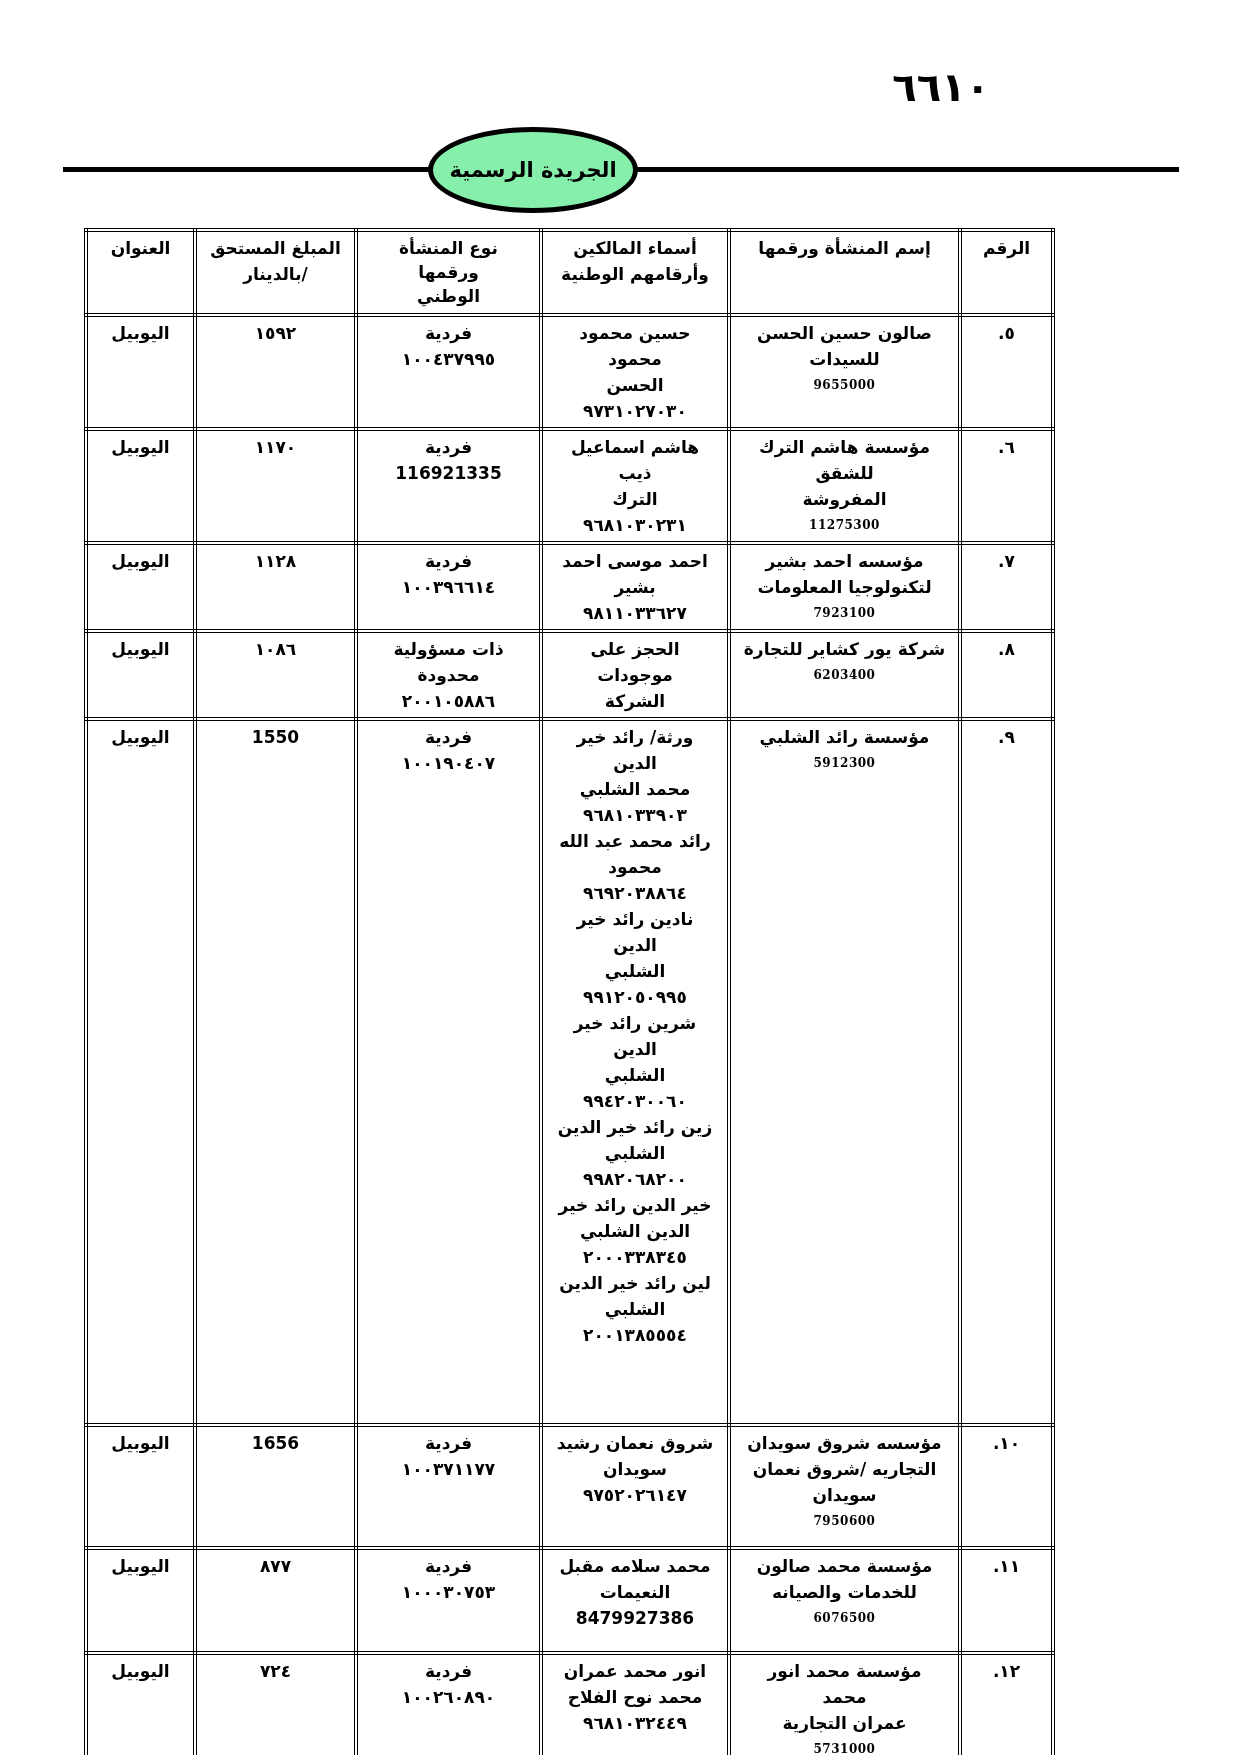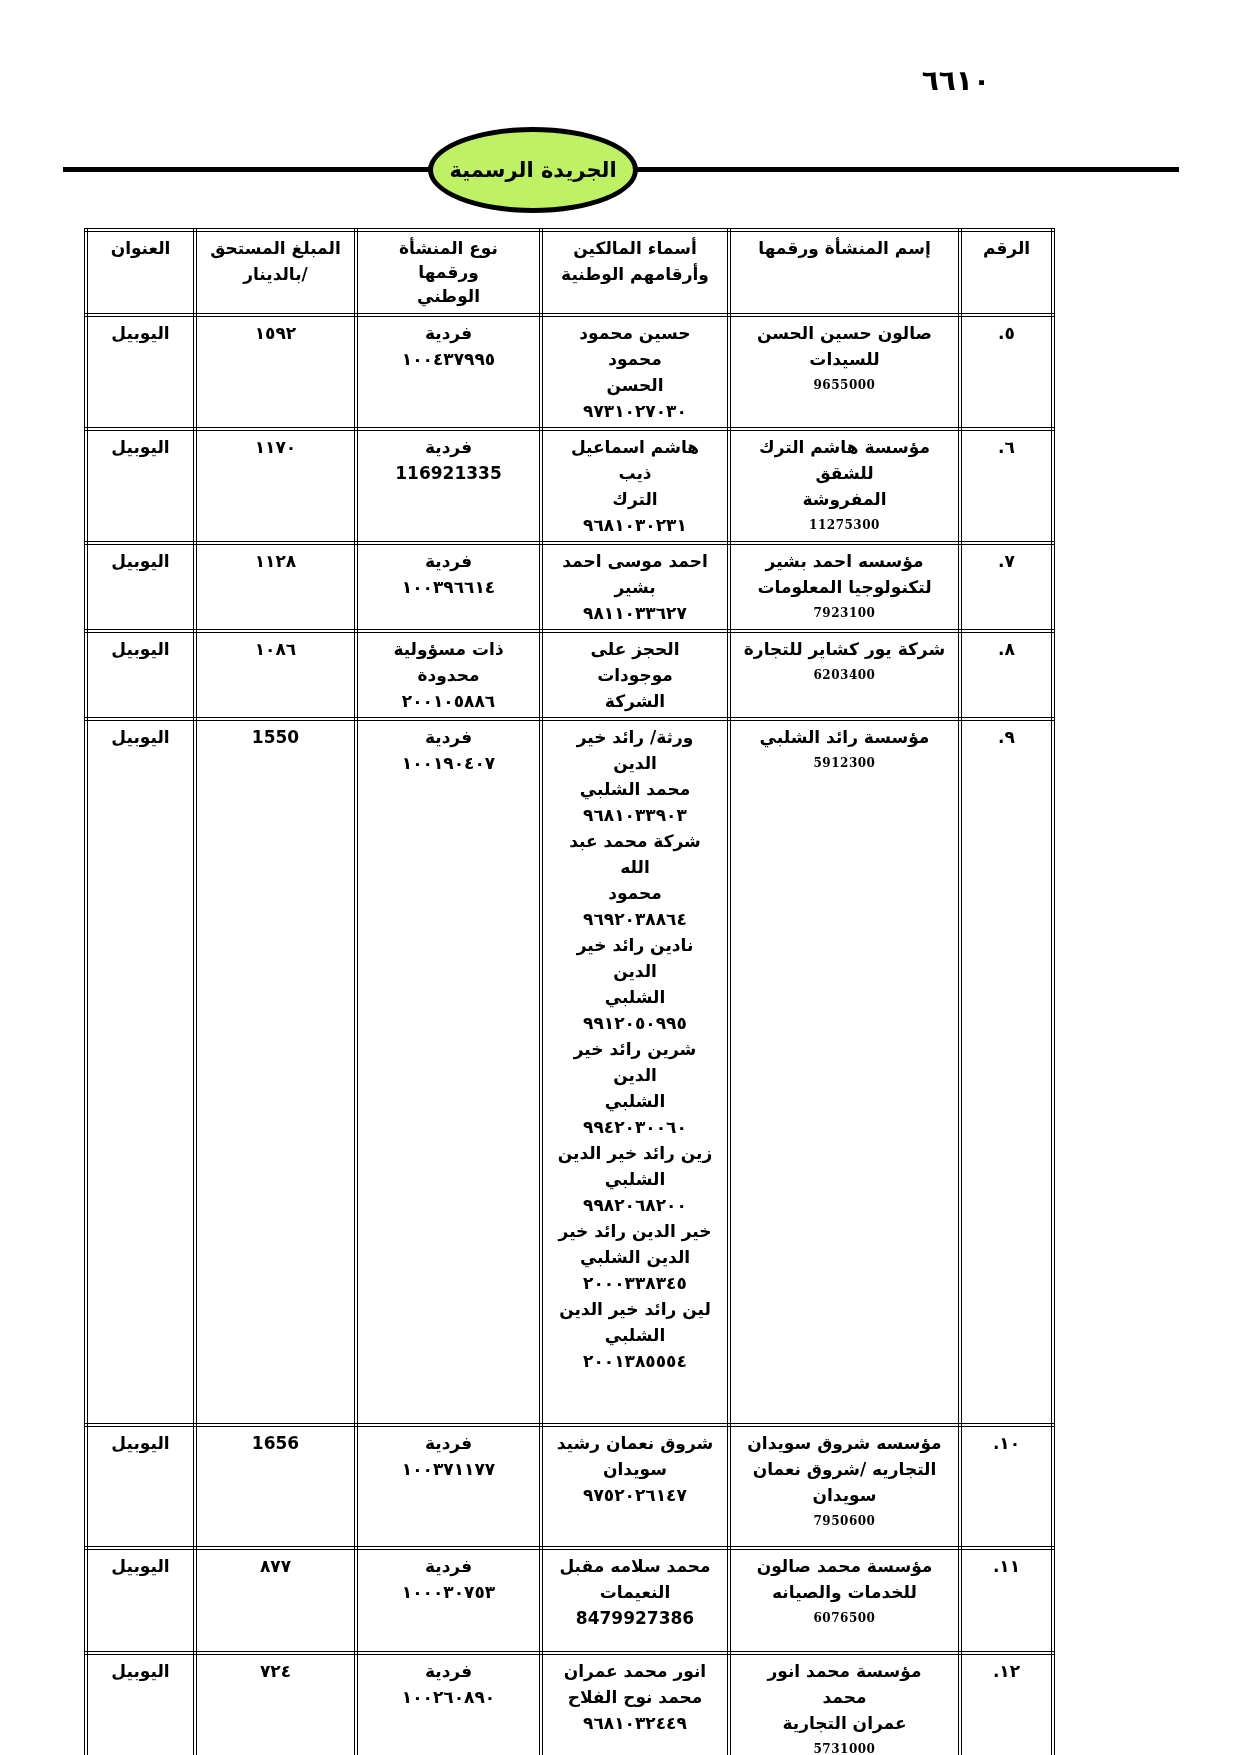--- a/index.html
+++ b/index.html
@@ -3,28 +3,28 @@
 <meta charset="utf-8">
 <style>
   html,body{margin:0;padding:0;}
   body{
     width:1241px;height:1755px;position:relative;background:#ffffff;
     font-family:"DejaVu Sans", sans-serif;color:#000;
     direction:rtl;
   }
   .page-number{
     position:absolute;top:64px;right:251px;
-    font-size:28px;font-weight:bold;letter-spacing:4px;margin-left:39px;
+    font-size:40px;font-weight:bold;letter-spacing:4px;margin-left:39px;
   }
   .header-rule{
     position:absolute;top:167px;left:63px;width:1116px;height:5px;background:#000;
   }
   .gazette-oval{
     position:absolute;top:127px;left:428px;width:200px;height:76px;
-    border:5px solid #000;border-radius:50%;background:#bef264;z-index:2;
+    border:5px solid #000;border-radius:50%;background:#86efac;z-index:2;
     display:flex;align-items:center;justify-content:center;
     font-size:21px;font-weight:bold;
   }
   .table-wrap{
     position:absolute;top:228px;left:88px;width:967px;
   }
   table{
     border-collapse:collapse;table-layout:fixed;width:100%;direction:rtl;
   }
   th,td{
@@ -158,21 +158,21 @@
         <tr style="height: 706px;">
           <td>٩.</td>
           <td>
             <div class="line">مؤسسة رائد الشلبي</div>
             <div class="line num-latin">5912300</div>
           </td>
           <td>
             <div class="line">ورثة/ رائد خير الدين</div>
             <div class="line">محمد الشلبي</div>
             <div class="line">٩٦٨١٠٣٣٩٠٣</div>
-            <div class="line">شركة محمد عبد الله</div>
+            <div class="line">رائد محمد عبد الله</div>
             <div class="line">محمود</div>
             <div class="line">٩٦٩٢٠٣٨٨٦٤</div>
             <div class="line">نادين رائد خير الدين</div>
             <div class="line">الشلبي</div>
             <div class="line">٩٩١٢٠٥٠٩٩٥</div>
             <div class="line">شرين رائد خير الدين</div>
             <div class="line">الشلبي</div>
             <div class="line">٩٩٤٢٠٣٠٠٦٠</div>
             <div class="line">زين رائد خير الدين</div>
             <div class="line">الشلبي</div>

